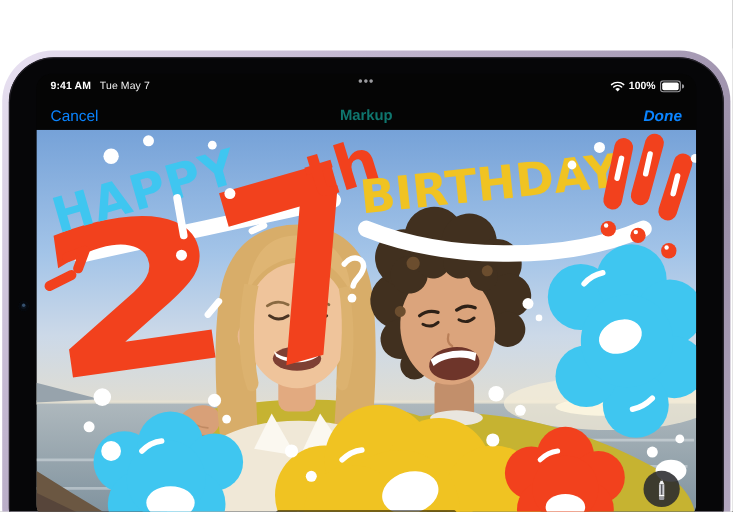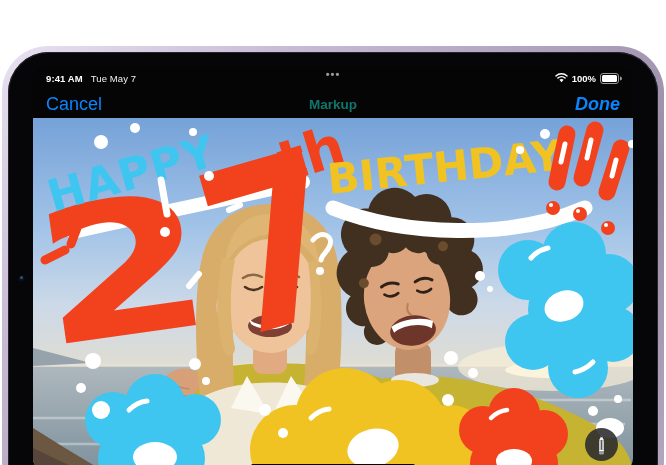--- a/index.html
+++ b/index.html
@@ -18,24 +18,24 @@
   
   .screen{position:absolute;left:25px;top:15px;width:600px;height:405px;border-radius:14px;
           background:#050505;overflow:hidden;}
 
   .statusbar{position:absolute;left:0;top:0;width:100%;height:24px;display:flex;align-items:center;
              color:#fff;font-size:9.5px;}
   .sb-left{position:absolute;left:13px;top:6px;display:flex;gap:8px;font-weight:600;letter-spacing:.1px;}
   .sb-left .date{font-weight:400;color:#f2f2f2;}
   .sb-center{position:absolute;left:0;right:0;top:1px;text-align:center;color:#9a9a9e;
              font-size:11px;letter-spacing:1px;font-weight:700;}
-  .sb-right{position:absolute;right:11px;top:6px;display:flex;align-items:flex-start;gap:4px;font-weight:600;}
+  .sb-right{position:absolute;right:11px;top:6px;display:flex;align-items:flex-end;gap:4px;font-weight:600;}
 
   .navbar{position:absolute;left:0;top:24px;width:100%;height:27px;display:flex;align-items:center;}
-  .nav-btn{background:none;border:none;padding:0;font-size:18px;color:var(--accent-blue,#0a84ff);
+  .nav-btn{background:none;border:none;padding:0;font-size:14px;color:var(--accent-blue,#0a84ff);
            font-family:inherit;cursor:pointer;}
   .nav-cancel{position:absolute;left:13px;}
   .nav-done{position:absolute;right:13px;font-weight:600;font-style:italic;}
   .nav-title{position:absolute;left:0;right:0;text-align:center;color:#0f766e;font-size:13.5px;font-weight:600;}
 
   .photo{position:absolute;left:0;top:51px;width:600px;height:354px;}
   .photo svg{display:block;}
 
   .pencil-btn{position:absolute;left:552px;top:361px;width:33px;height:33px;border-radius:50%;
               background:rgba(42,42,45,0.88);border:none;display:flex;align-items:center;justify-content:center;

